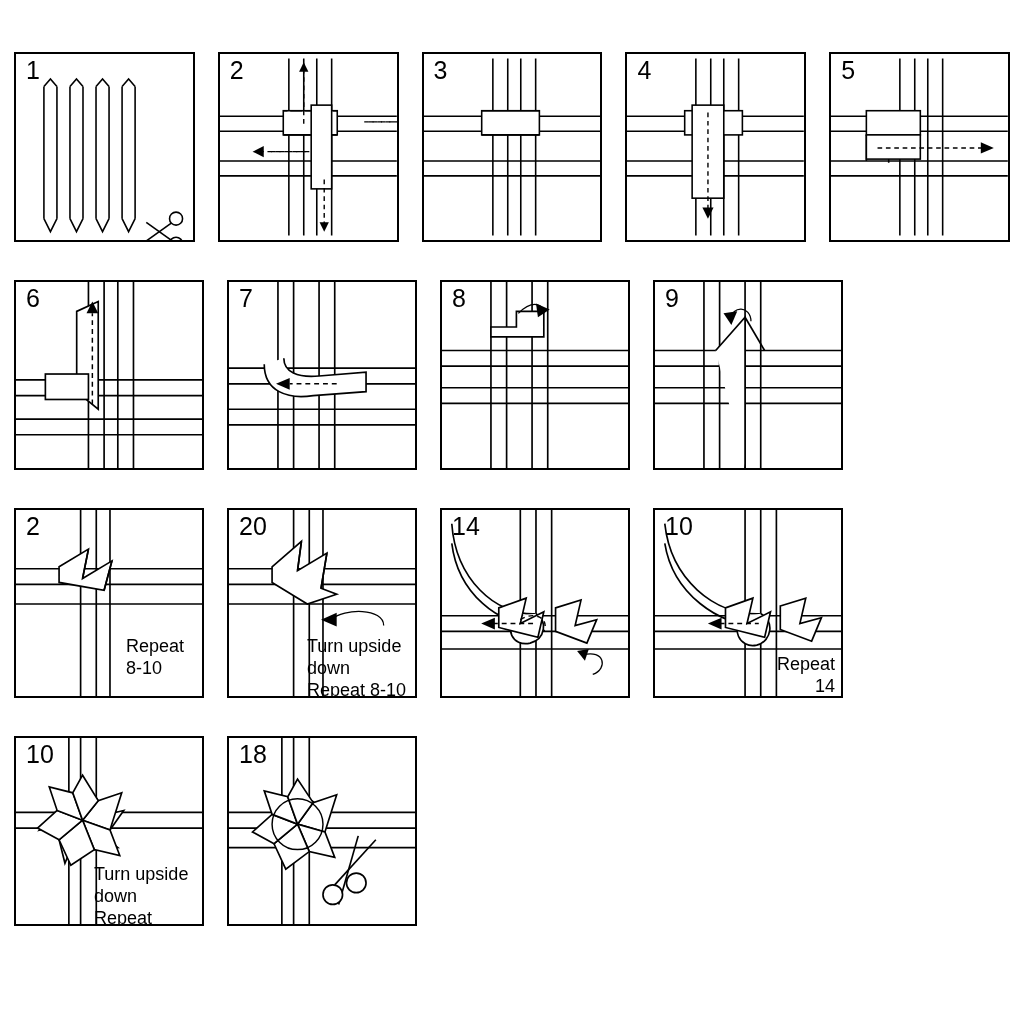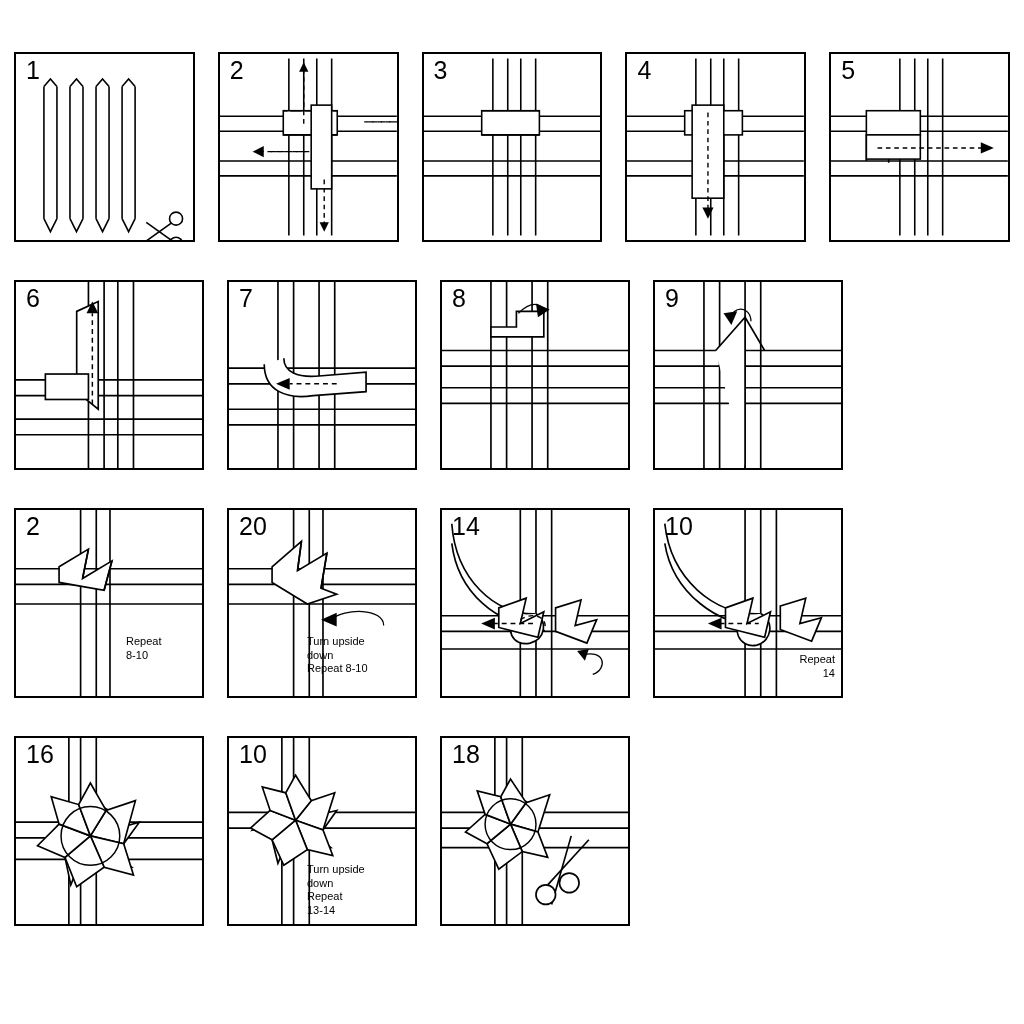--- a/index.html
+++ b/index.html
@@ -54,21 +54,21 @@
     left: 10px;
     top: 4px;
     font-size: 25px;
     line-height: 1;
     font-family: "Liberation Sans", sans-serif;
     color: #000;
     z-index: 5;
   }
   .caption {
     position: absolute;
-    font-size: 11px;
+    font-size: 18px;
     line-height: 1.23;
     color: #000;
     white-space: pre-line;
     z-index: 5;
   }
   .cap-11 { left: 110px; top: 125px; }
   .cap-12 { left: 78px; top: 125px; }
   .cap-15 { left: 112px; top: 143px; text-align: right; width: 68px; }
   .cap-17 { left: 78px; top: 125px; }
   
@@ -356,40 +356,20 @@
           </g>
         </svg>
         <div class="step-num">10</div>
         <div class="caption cap-15">Repeat
 14</div>
       </div>
     </div>
 
     <div class="row">
 
-      <div class="panel">
-        <svg viewBox="0 0 190 190">
-          <g class="ln">
-            <path d="M66 0 L66 190 M82 0 L82 190"></path>
-            <path d="M0 86 L190 86 M0 102 L190 102"></path>
-            <path d="M0 124 L190 124 M54 0 L54 190"></path>
-            <circle cx="76" cy="100" r="32" fill="#fff" stroke="#000" stroke-width="1.7"></circle>
-            <path d="M76 100 L76 50 L92 74 Z M76 100 L126 86 L110 108 Z M76 100 L118 132 L90 132 Z
-                     M76 100 L56 150 L50 122 Z M76 100 L24 110 L44 88 Z" fill="#fff" stroke="#000" stroke-width="1.7"></path>
-            <path d="M76 100 L92 74 L122 64 L110 108 Z" fill="#fff" stroke="#000" stroke-width="1.7"></path>
-            <path d="M76 100 L110 108 L120 140 L90 132 Z" fill="#fff" stroke="#000" stroke-width="1.7"></path>
-            <path d="M76 100 L90 132 L62 152 L50 122 Z" fill="#fff" stroke="#000" stroke-width="1.7"></path>
-            <path d="M76 100 L50 122 L22 110 L44 88 Z" fill="#fff" stroke="#000" stroke-width="1.7"></path>
-            <path d="M76 100 L44 88 L36 60 L64 68 Z" fill="#fff" stroke="#000" stroke-width="1.7"></path>
-            <path d="M76 100 L64 68 L76 46 L92 74 Z" fill="#fff" stroke="#000" stroke-width="1.7"></path>
-            <circle cx="76" cy="100" r="30" fill="none" stroke="#000" stroke-width="1.5"></circle>
-          </g>
-        </svg>
-        <div class="step-num">16</div>
-      </div>
 
       <div class="panel">
         <svg viewBox="0 0 190 190">
           <g class="ln">
             <path d="M66 0 L66 190 M82 0 L82 190"></path>
             <path d="M0 76 L190 76 M0 92 L190 92"></path>
             <path d="M54 0 L54 190"></path>
             <path d="M68 84 L68 42 L84 64 Z M68 84 L110 74 L96 94 Z M68 84 L104 112 L80 114 Z
                      M68 84 L50 128 L44 104 Z M68 84 L24 94 L42 74 Z" fill="#fff" stroke="#000" stroke-width="1.7"></path>
             <path d="M68 84 L84 64 L108 56 L96 94 Z" fill="#fff" stroke="#000" stroke-width="1.7"></path>

